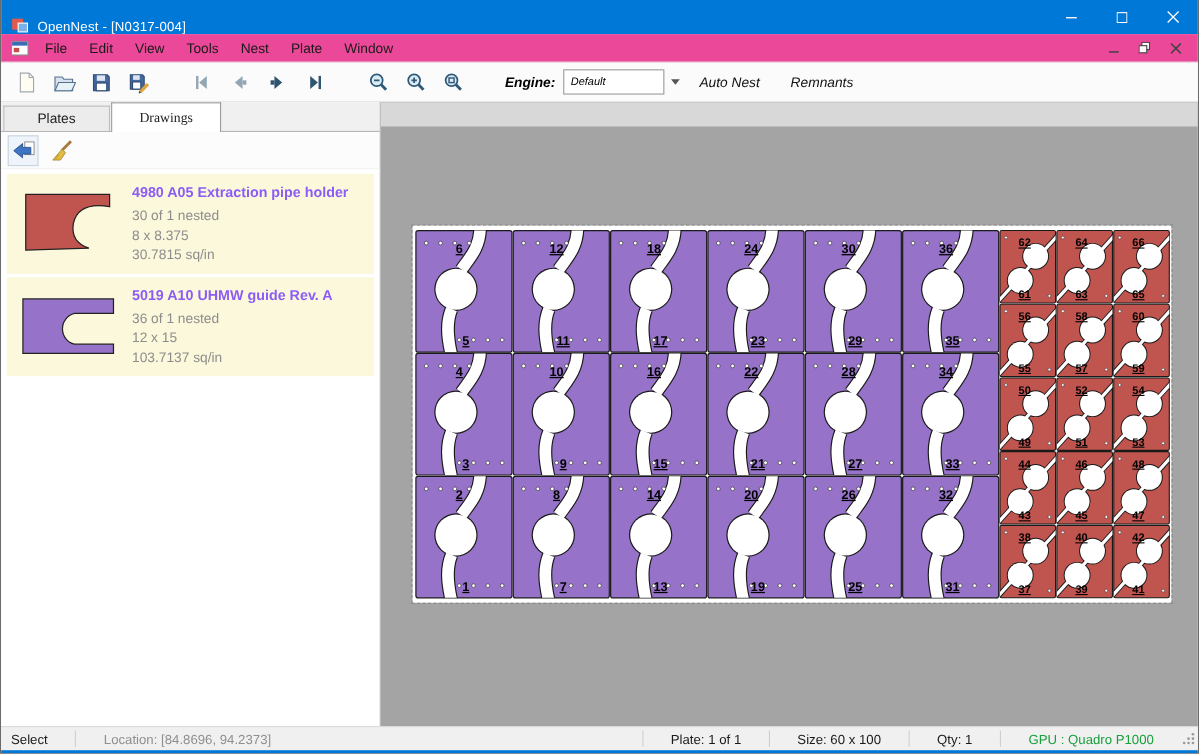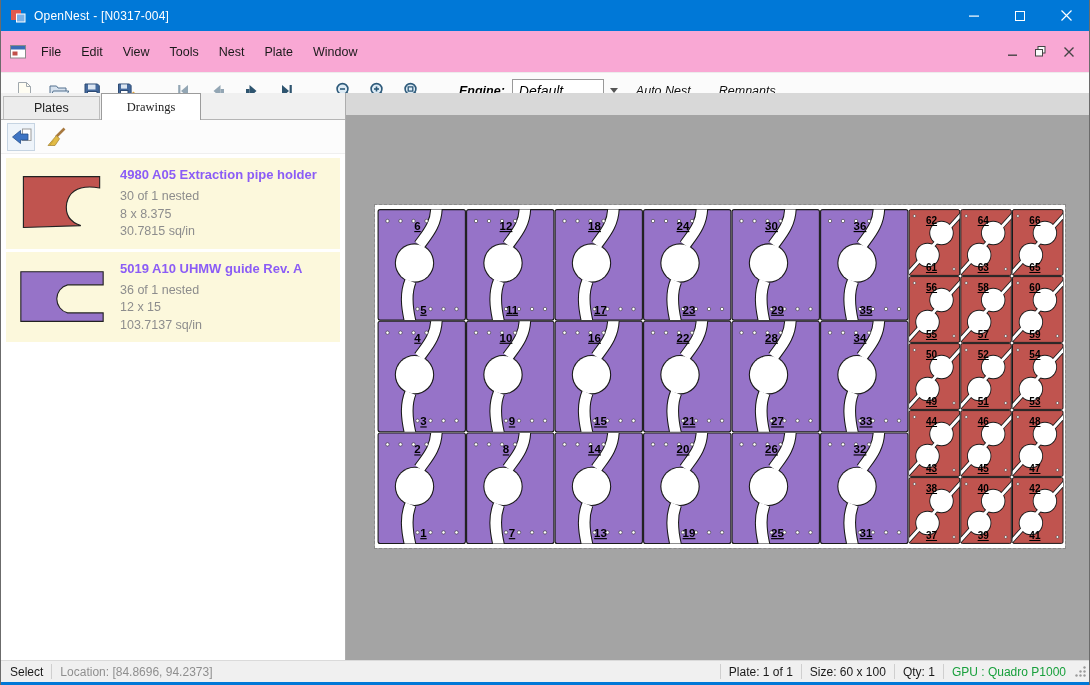--- a/index.html
+++ b/index.html
@@ -2,42 +2,42 @@
 <html style="--titlebar: #0078d7; --part-purple: #9673c8; --part-red: #c0544f; --item-bg: #fcf8dc; --gpu-green: #18a03c; --canvas: #a4a4a4;"><head>
 <meta charset="utf-8">
 <style>
   * { margin:0; padding:0; box-sizing:border-box; }
   html,body { width:1090px; height:685px; }
   body { font-family:"Liberation Sans", sans-serif; background:#333; }
   .window { position:relative; width:1090px; height:685px; background:#fff; overflow:hidden;
             border-left:1px solid #6b6b6b; border-right:1px solid #6b6b6b; }
 
   
-  .titlebar { height:31px; background:var(--titlebar); display:flex; align-items:center; color:#fff; }
+  .titlebar { height:31px; background:var(--titlebar); display:flex; align-items:flex-end; color:#fff; }
   .app-icon { margin:0 8px 0 9px; display:flex; }
   .title-text { font-size:12px; letter-spacing:.2px; }
   .win-controls { margin-left:auto; display:flex; height:100%; }
   .win-btn { width:46px; height:100%; display:flex; align-items:center; justify-content:center; }
 
   
-  .menubar { height:42px; background:#f9a8d4; display:flex; align-items:center; border-bottom:1px solid #ececec; }
+  .menubar { height:26px; background:#ec4899; display:flex; align-items:center; border-bottom:1px solid #ececec; }
   .mdi-icon { margin:0 5px 0 9px; display:flex; }
   .menu-items { display:flex; height:100%; align-items:center; }
   .menu-item { padding:0 10px; font-size:12.5px; color:#1a1a1a; height:100%; display:flex; align-items:center; }
   .mdi-controls { margin-left:auto; display:flex; align-items:center; gap:3px; padding-right:8px; }
   .mdi-btn { width:25px; height:20px; display:flex; align-items:center; justify-content:center; }
 
   
   .toolbar { height:36px; background:#fbfbfb; border-bottom:1px solid #e0e0e0; display:flex; align-items:center; padding-left:8px;font-style:italic; }
   .tbtn { width:30px; height:30px; display:flex; align-items:center; justify-content:center; margin-right:4px; }
   .tgap { width:24px; }
   .dim { opacity:.5; }
   .engine-label { font-weight:bold; font-size:12.5px; margin:0 7px 0 28px; }
   .combo-wrap { display:flex; align-items:center; }
-  .combo { width:92px; height:23px; border:1px solid #999; background:#fff; display:flex; align-items:center; font-size:14px; padding-left:6px; }
+  .combo { width:92px; height:23px; border:1px solid #999; background:#fff; display:flex; align-items:center; font-size:10px; padding-left:6px; }
   .combo-arrow { margin-left:6px; width:0; height:0; border-left:4px solid transparent; border-right:4px solid transparent; border-top:5px solid #555; }
   .ttext { font-size:12.5px; padding:0 10px; height:26px; display:flex; align-items:center; margin-left:8px; color:#111; }
 
   
   .main { position:absolute; left:0; right:0; top:93px; bottom:25px; display:flex; }
 
   .sidebar { width:345px; min-width:345px; background:#fff; border-right:1px solid #adadad; display:flex; flex-direction:column; }
   .tabstrip { height:27px; background:#f0f0f0; display:flex; align-items:flex-end; padding-left:2px; border-bottom:1px solid #b5b5b5; }
   .tab { height:23px; padding:0 30px; display:flex; align-items:center; font-size:12.5px;
          background:#ececec; border:1px solid #bdbdbd; border-bottom:none; margin-right:1px; color:#222; }
@@ -54,21 +54,21 @@
 
   .canvas { flex:1; background:var(--canvas); position:relative; overflow:hidden; }
   .canvas-strip { height:22px; background:#d8d8d8; }
   .plate { position:absolute; left:29px; top:112px; width:690px; height:343px; background:#fff; outline:1px dashed #8a8a8a; }
 
   #nest-svg text.pnum { font-family:"Liberation Sans",sans-serif; font-size:11.5px; font-weight:bold; text-anchor:middle; text-decoration:underline; fill:#000; }
   #nest-svg text.rnum { font-family:"Liberation Sans",sans-serif; font-size:10px; font-weight:bold; text-anchor:middle; text-decoration:underline; fill:#000; }
 
   
   .statusbar { position:absolute; left:0; right:0; bottom:3px; height:22px; background:#f0f0f0; border-top:1px solid #dadada;
-               display:flex; align-items:center; font-size:12px; color:#1a1a1a; }
+               display:flex; align-items:center; font-size:12px; color:#1a1a1a;gap:17px; }
   .status-sep { width:1px; height:15px; background:#cfcfcf; margin:0 8px; flex:none; }
   .status-mode { padding-left:9px; min-width:38px; }
   .status-loc { color:#8f8f8f; }
   .spacer { flex:1; }
   .status-gpu { color:var(--gpu-green); }
   .grip { margin:0 2px 1px 8px; align-self:flex-end; }
   .bottom-frame { position:absolute; left:0; right:0; bottom:0; height:3px; background:var(--titlebar); }
 </style>
 </head>
 <body>

